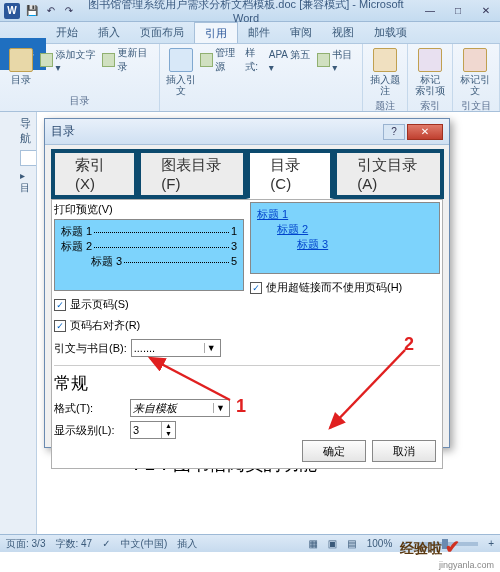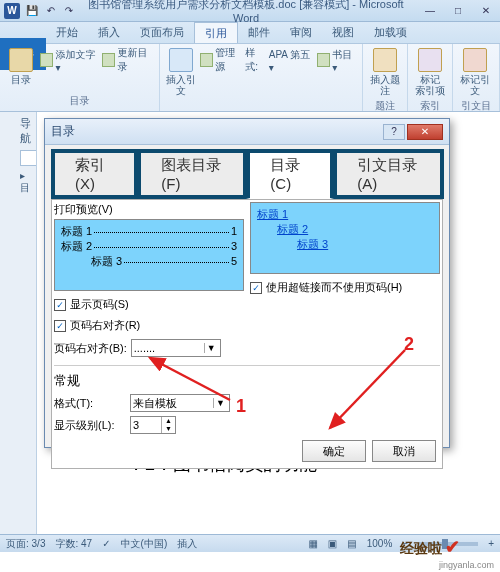--- a/index.html
+++ b/index.html
@@ -255,21 +255,21 @@
         </div>
         <div class="opt-row">
           <span class="chk">✓</span>
           <span>显示页码(S)</span>
         </div>
         <div class="opt-row">
           <span class="chk">✓</span>
           <span>页码右对齐(R)</span>
         </div>
         <div class="opt-row">
-          <span>页码右对齐(B):</span>
+          <span>引文与书目(B):</span>
           <div class="combo" style="width:90px;">
             <span style="flex:1;">.......</span>
               <span class="arrow">▼</span>
           </div>
         </div>
       </div>
 
       <div class="preview-col">
         <div class="preview-box">
           <span class="weblink">标题 1</span>
@@ -278,26 +278,26 @@
         </div>
         <div class="opt-row">
           <span class="chk">✓</span>
           <span>使用超链接而不使用页码(H)</span>
         </div>
       </div>
     </div>
 
     <div class="divider"></div>
 
-    <div style="font-size:13px;">常规</div>
+    <div style="font-size:17px;">常规</div>
 
     <div class="form-row">
       <span class="flabel">格式(T):</span>
       <div class="combo" style="width:100px;">
-        <span style="flex:1;">来自模板</span>
+        <span style="flex:1;font-style:italic;">来自模板</span>
           <span class="arrow">▼</span>
       </div>
     </div>
 
     <div class="form-row">
       <span class="flabel">显示级别(L):</span>
       <div class="spin">
         <input value="3" style="">
         <div class="spinbtns">
             <span>▲</span>

